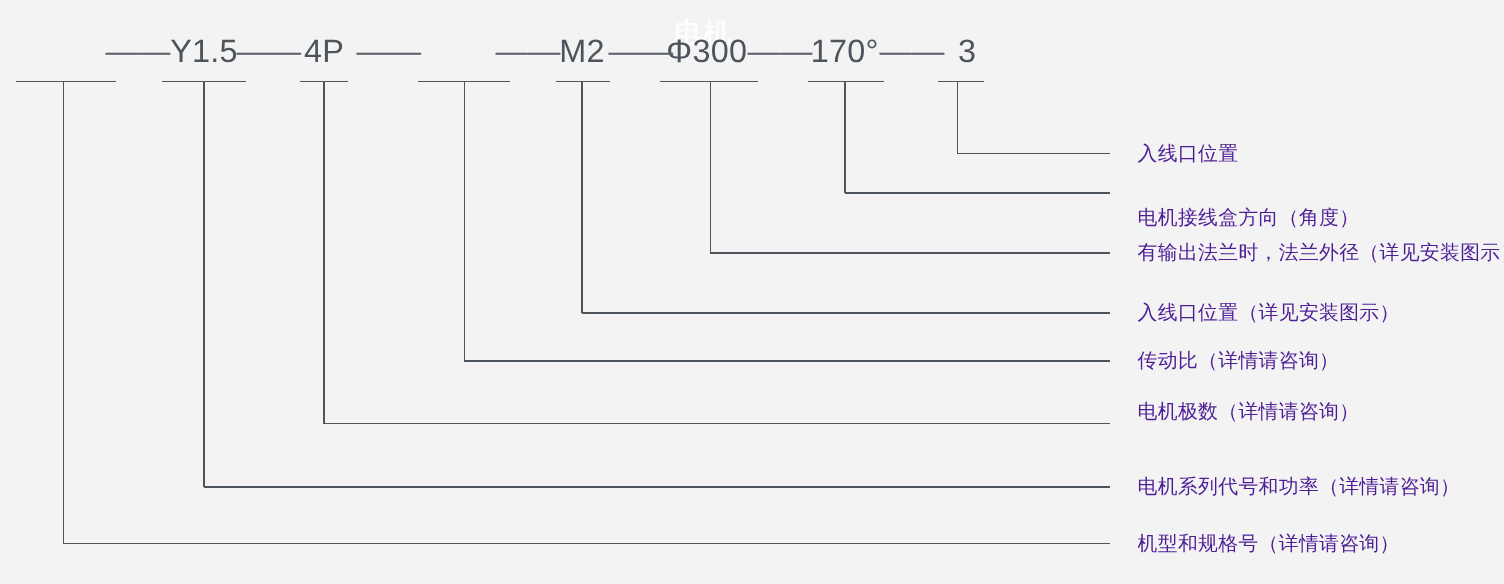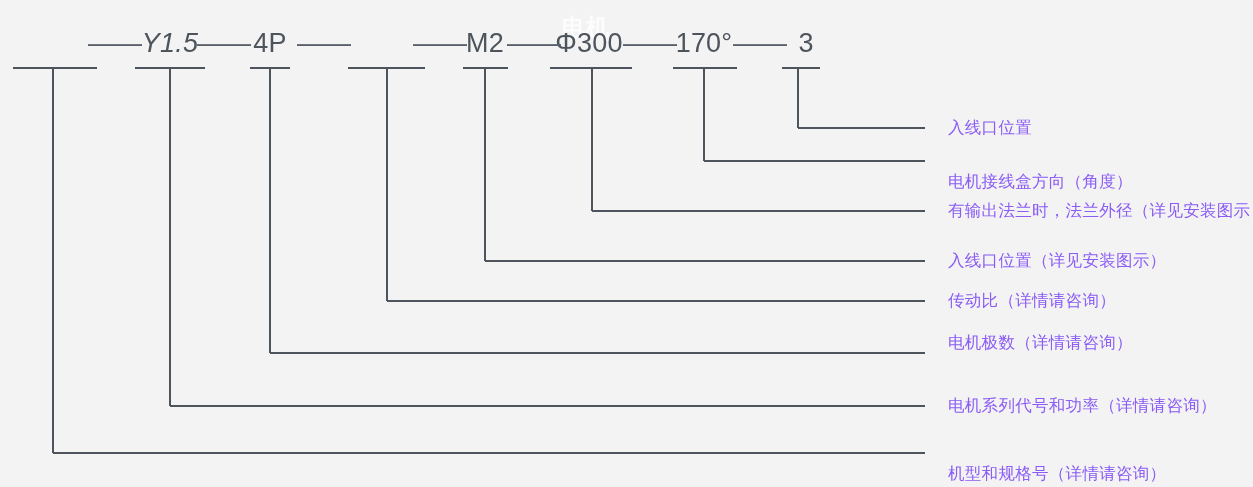--- a/index.html
+++ b/index.html
@@ -56,21 +56,21 @@
     font-size: 27px;
     color: #5a6069;
     text-align: center;
     transform: translateX(-50%);
     white-space: nowrap;
   }
   .label {
     position: absolute;
     left: 948px;
     font-size: 16.5px;
-    color: #8b5cf6;
+    color: #4c1d95;
     white-space: nowrap;
     transform: translateY(-50%);
     letter-spacing: 0.3px;
   }
   .watermark {
     position: absolute;
     left: 562px;
     top: 12px;
     font-size: 23px;
     color: rgba(255,255,255,0.78);
@@ -113,21 +113,21 @@
         <line x1="387" y1="301" x2="925" y2="301"></line>
         <line x1="270" y1="353" x2="925" y2="353"></line>
         <line x1="170" y1="406" x2="925" y2="406"></line>
         <line x1="53" y1="453" x2="925" y2="453"></line>
       </g>
   </svg>
 
   <div class="watermark">电机</div>
 
   <div class="code-row" id="code-row">
-      <div class="code-seg" style="left: 170px; font-style: italic;">Y1.5</div>
+      <div class="code-seg" style="left: 170px;">Y1.5</div>
       <div class="code-seg" style="left: 270px;">4P</div>
       <div class="code-seg" style="left: 485px;">M2</div>
       <div class="code-seg" style="left: 589px;">Φ300</div>
       <div class="code-seg" style="left: 704px;">170°</div>
       <div class="code-seg" style="left: 806px;">3</div>
       <div class="code-dash" style="left: 115px;">——</div>
       <div class="code-dash" style="left: 224px;">——</div>
       <div class="code-dash" style="left: 324px;">——</div>
       <div class="code-dash" style="left: 440px;">——</div>
       <div class="code-dash" style="left: 534px;">——</div>
@@ -136,16 +136,16 @@
     </div>
 
   <div id="labels">
       <div class="label" style="top: 128px;">入线口位置</div>
       <div class="label" style="top: 161px; margin-top: 21px;">电机接线盒方向（角度）</div>
       <div class="label" style="top: 211px;">有输出法兰时，法兰外径（详见安装图示）</div>
       <div class="label" style="top: 261px;">入线口位置（详见安装图示）</div>
       <div class="label" style="top: 301px;">传动比（详情请咨询）</div>
       <div class="label" style="top: 343px;">电机极数（详情请咨询）</div>
       <div class="label" style="top: 406px;">电机系列代号和功率（详情请咨询）</div>
-      <div class="label" style="top: 474px;">机型和规格号（详情请咨询）</div>
+      <div class="label" style="top: 453px;">机型和规格号（详情请咨询）</div>
     </div>
 
 </div>
 
 </body></html>

